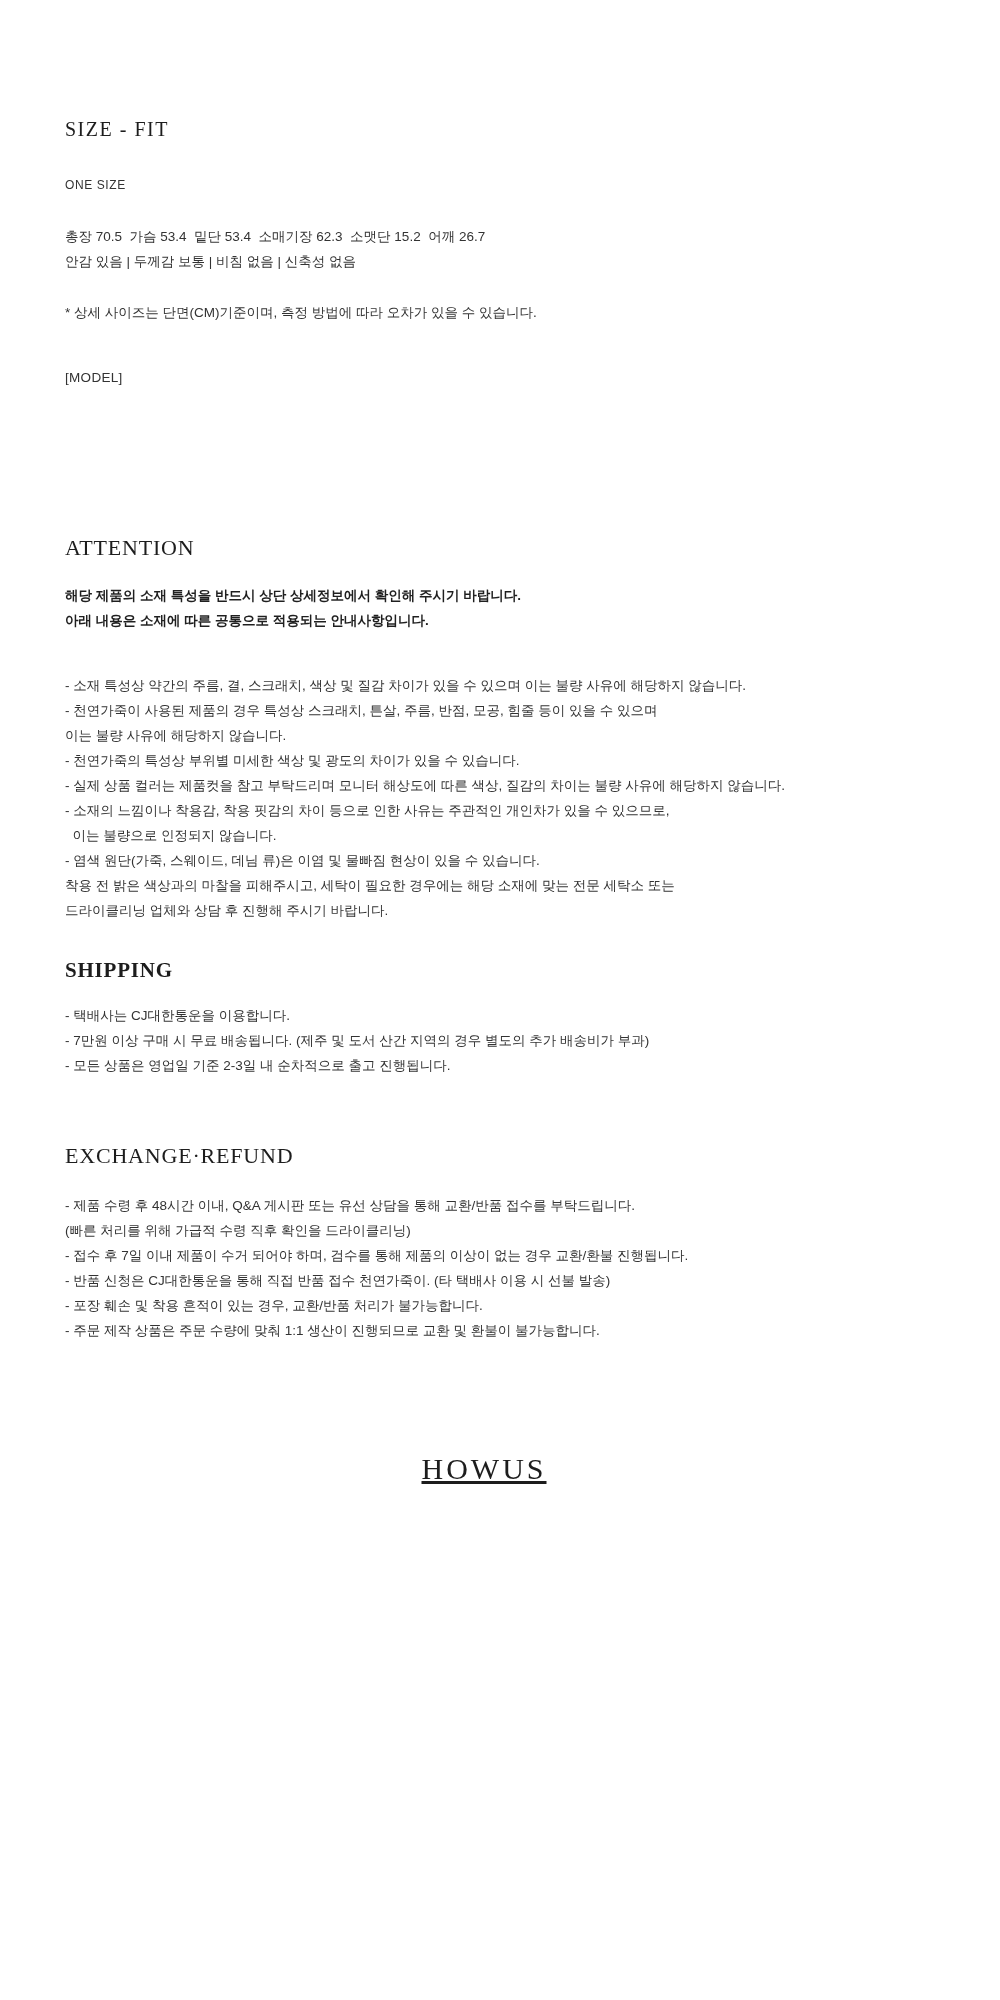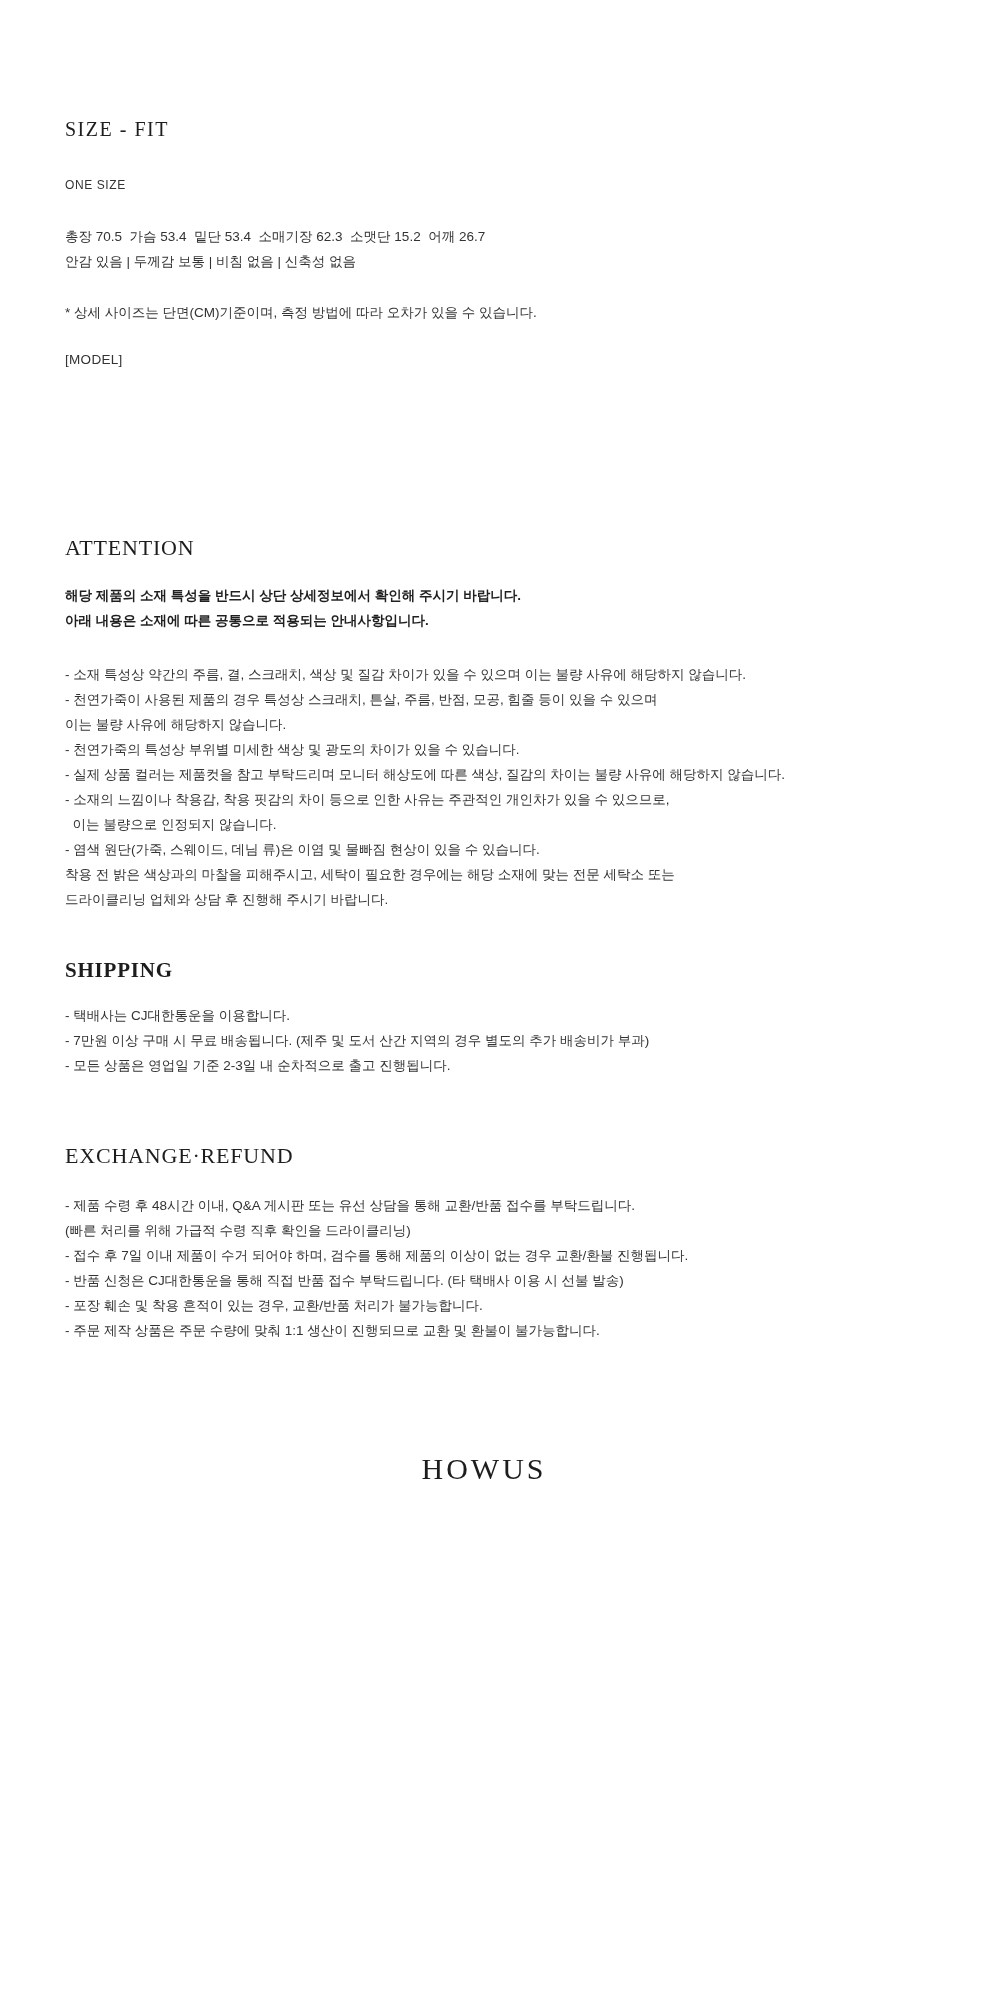--- a/index.html
+++ b/index.html
@@ -57,32 +57,32 @@
     letter-spacing: 0.6px;
     color: #333;
   }
   #size-fit .measure {
     margin-top: 26px;
   }
   #size-fit .note {
     margin-top: 26px;
   }
   #size-fit .model {
-    margin-top: 22px;
+    margin-top: 40px;
     font-size: 13.5px;
     line-height: 25px;
     color: #333;
     letter-spacing: 0.3px;
   }
 
   
   #attention { top: 535px; }
   #attention .sec-title { font-size: 22px; letter-spacing: 0.8px; }
   #attention .lead { margin-top: 22px; }
-  #attention .list { margin-top: 29px; }
+  #attention .list { margin-top: 40px; }
 
   
   #shipping { top: 958px; }
   #shipping .sec-title { font-size: 21px; letter-spacing: 0.8px; font-weight: bold; }
   #shipping .list { margin-top: 20px; }
 
   
   #exchange { top: 1143px; }
   #exchange .sec-title { font-size: 22px; letter-spacing: 0.8px; }
   #exchange .list { margin-top: 24px; }
@@ -91,20 +91,21 @@
   #footer-logo {
     position: absolute;
     top: 1452px;
     left: 0;
     width: 968px;
     text-align: center;
     font-family: "Liberation Serif", serif;
     font-size: 30px;
     letter-spacing: 3px;
     color: #1d1d1d;
+    text-decoration: underline;
   }
 </style>
 </head>
 <body>
 
 <div class="page">
 
   <section class="section" id="size-fit">
     <h2 class="sec-title">SIZE - FIT</h2>
     <div class="body-line onesize">ONE SIZE</div>
@@ -148,21 +149,21 @@
       <div class="body-line">- 모든 상품은 영업일 기준 2-3일 내 순차적으로 출고 진행됩니다.</div>
     </div>
   </section>
 
   <section class="section" id="exchange">
     <h2 class="sec-title">EXCHANGE·REFUND</h2>
     <div class="list">
       <div class="body-line">- 제품 수령 후 48시간 이내, Q&amp;A 게시판 또는 유선 상담을 통해 교환/반품 접수를 부탁드립니다.</div>
       <div class="body-line">(빠른 처리를 위해 가급적 수령 직후 확인을 드라이클리닝)</div>
       <div class="body-line">- 접수 후 7일 이내 제품이 수거 되어야 하며, 검수를 통해 제품의 이상이 없는 경우 교환/환불 진행됩니다.</div>
-      <div class="body-line">- 반품 신청은 CJ대한통운을 통해 직접 반품 접수 부탁드립니다. (타 택배사 이용 시 선불 발송)</div>
+      <div class="body-line">- 반품 신청은 CJ대한통운을 통해 직접 반품 접수 천연가죽이. (타 택배사 이용 시 선불 발송)</div>
       <div class="body-line">- 포장 훼손 및 착용 흔적이 있는 경우, 교환/반품 처리가 불가능합니다.</div>
       <div class="body-line">- 주문 제작 상품은 주문 수량에 맞춰 1:1 생산이 진행되므로 교환 및 환불이 불가능합니다.</div>
     </div>
   </section>
 
   <div id="footer-logo">HOWUS</div>
 
 </div>
 
 </body></html>

